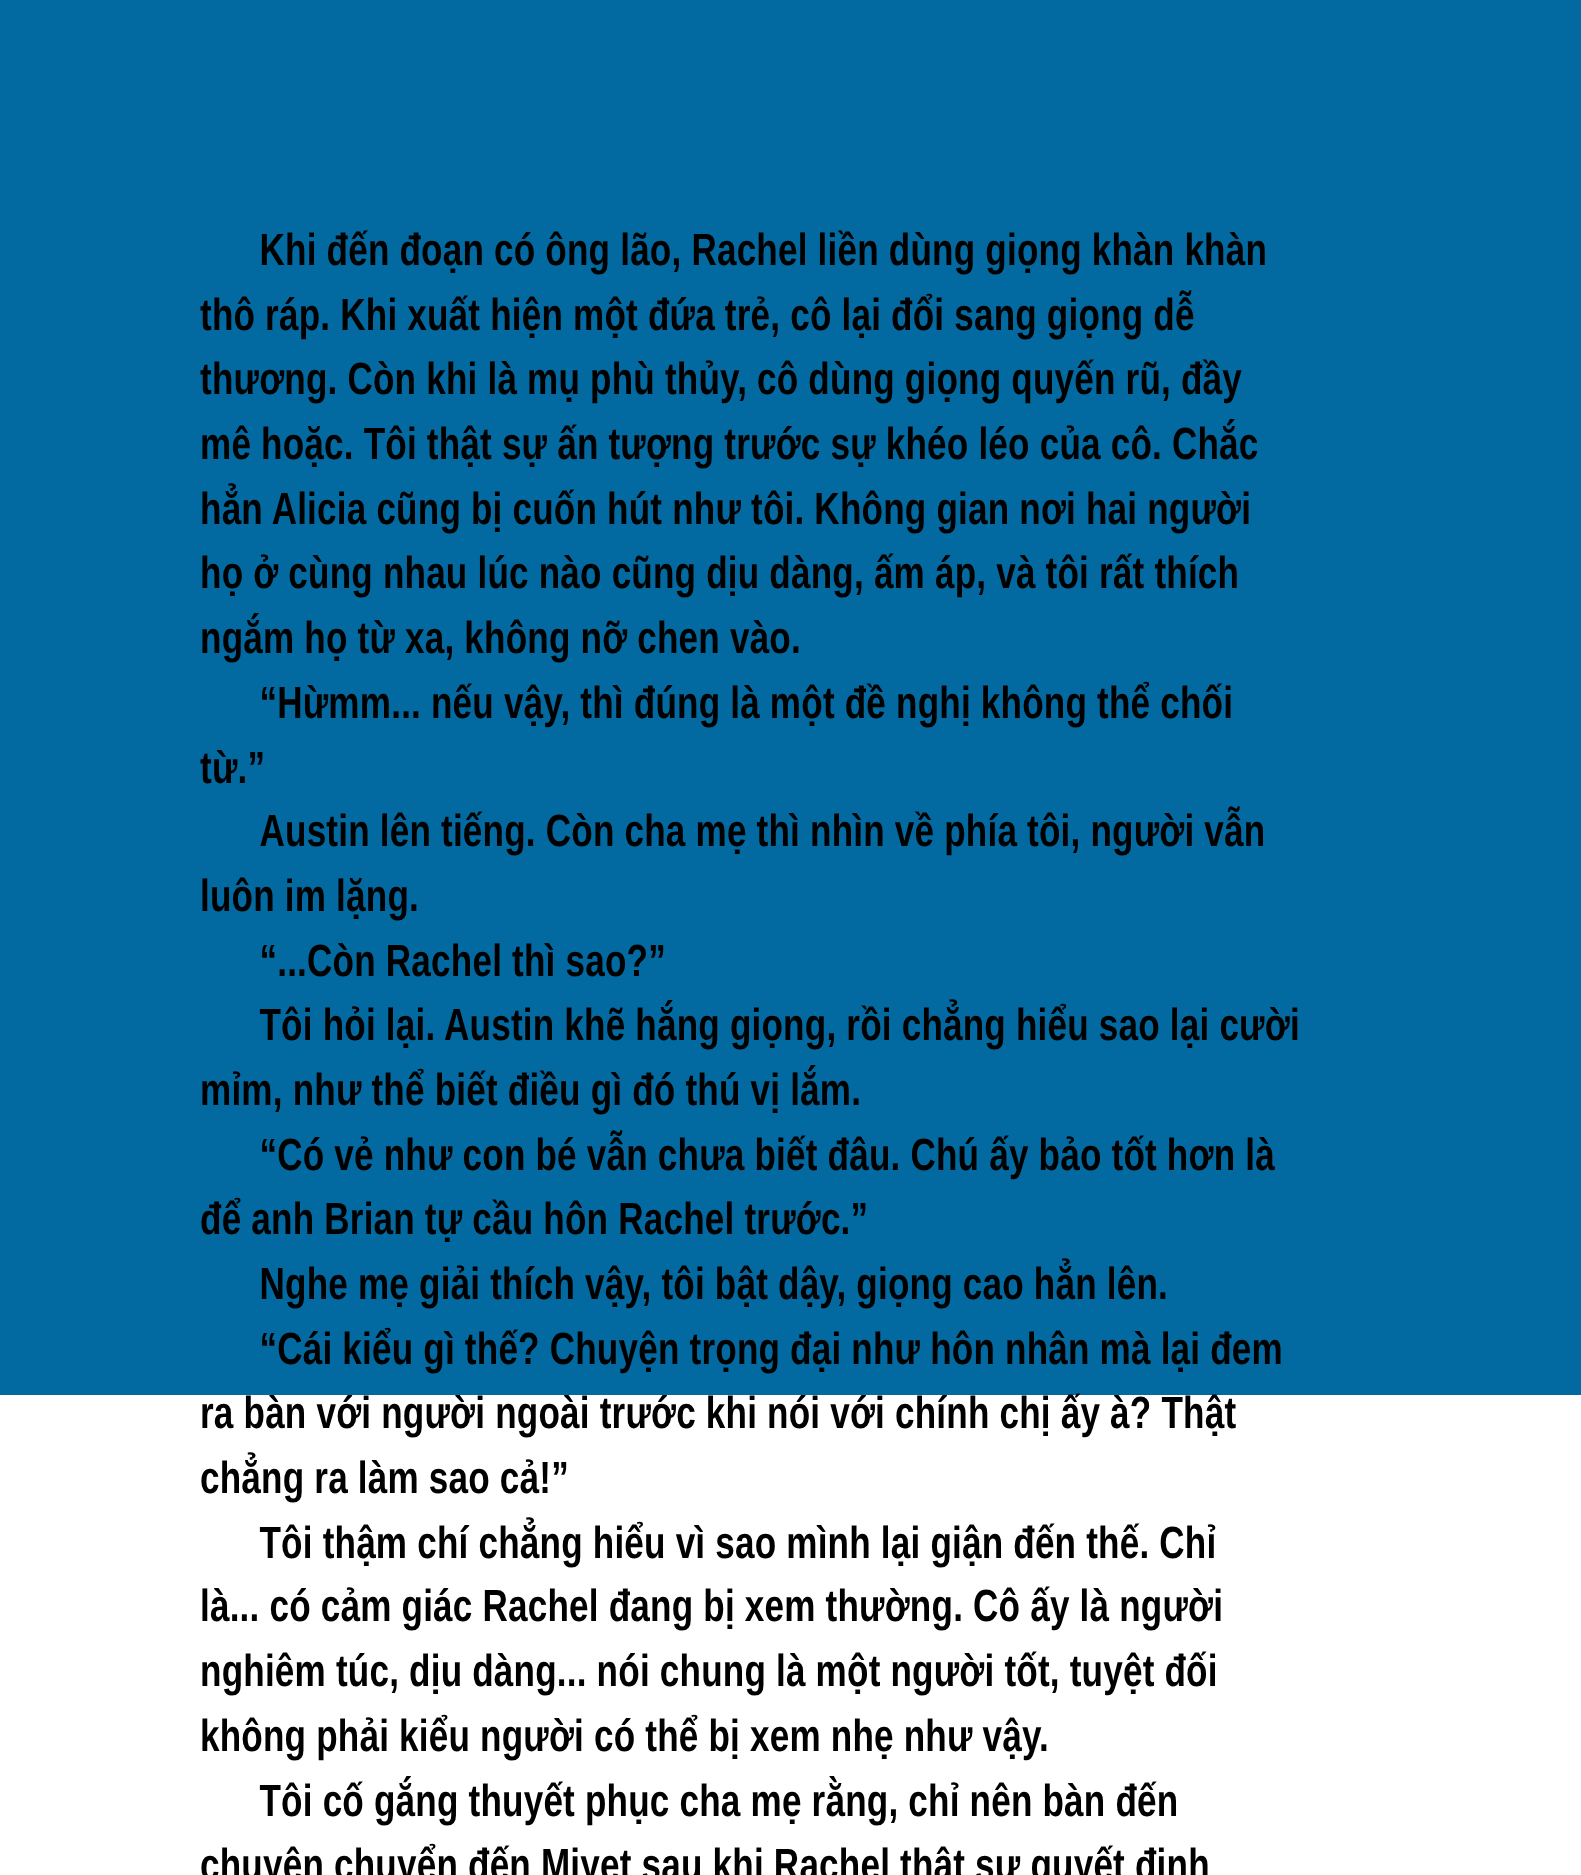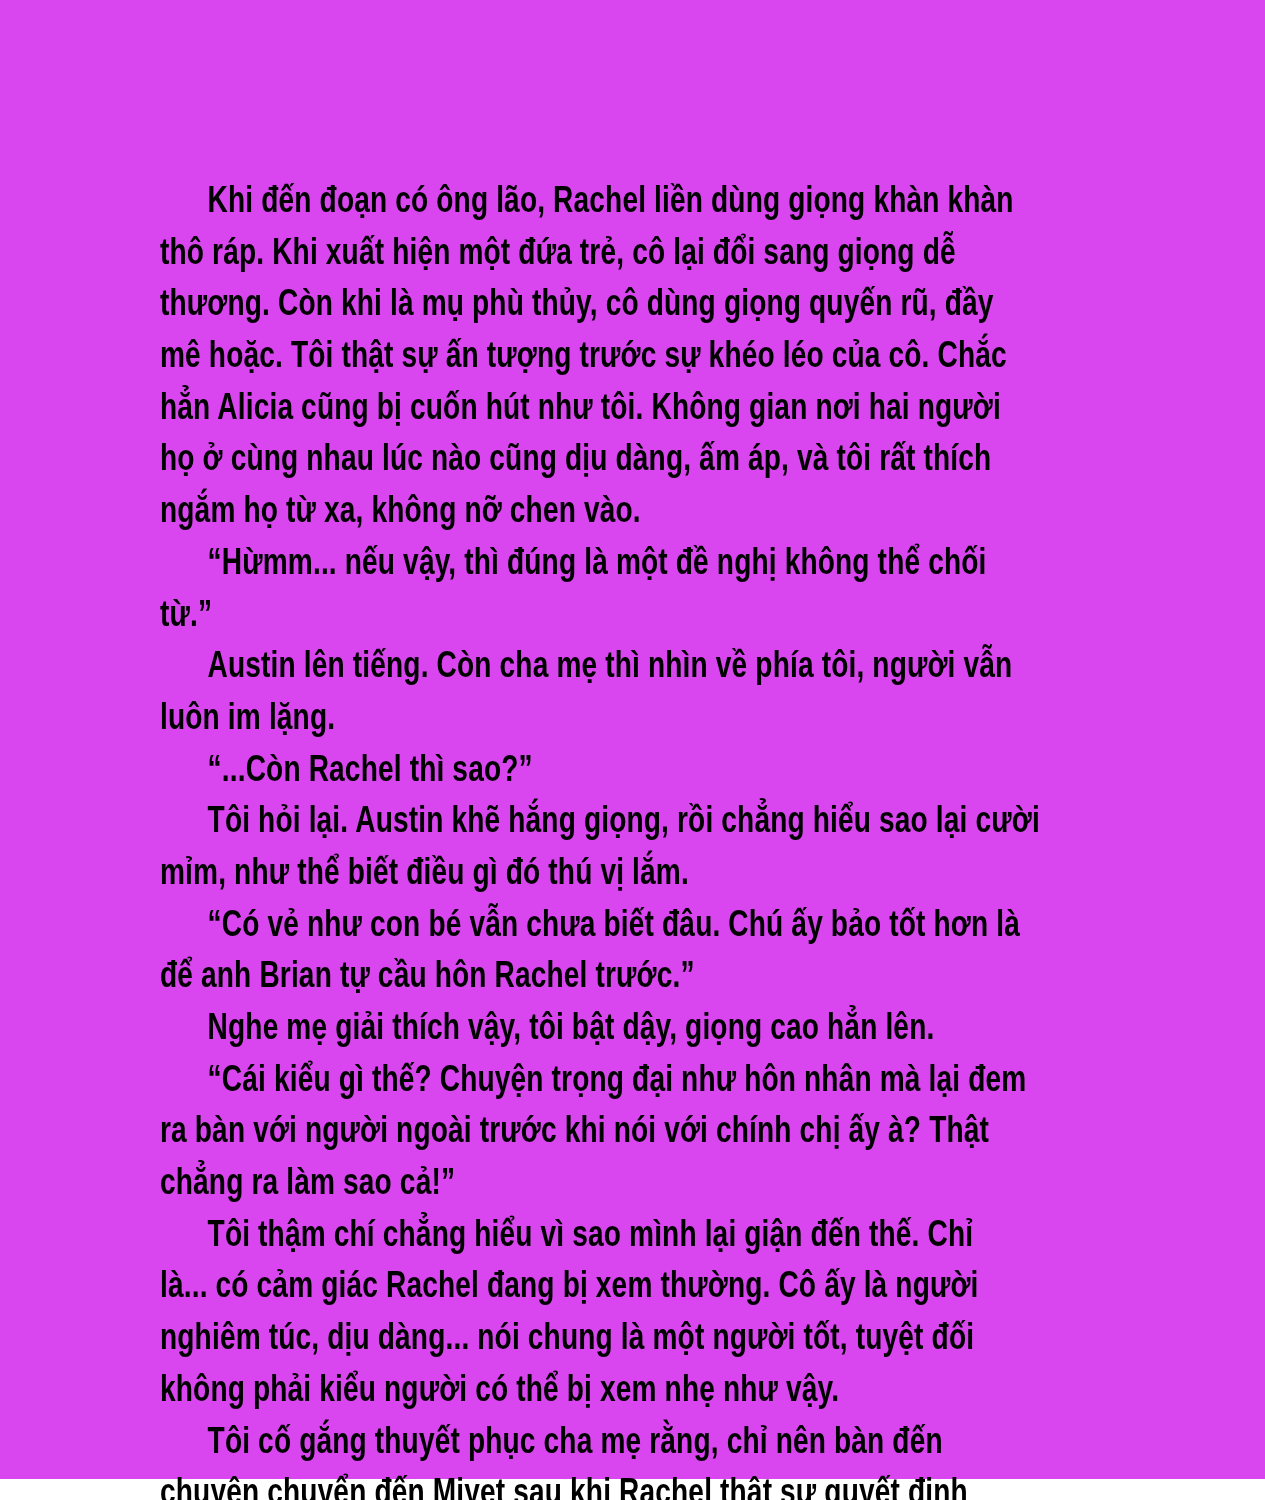--- a/index.html
+++ b/index.html
@@ -11,22 +11,22 @@
       width: 1265px;
       height: 1500px;
       overflow: hidden;
       position: relative;
     }
     .page {
       position: absolute;
       left: 0;
       top: 0;
       width: 1265px;
-      height: 1479px;
-      background: #d946ef;
+      height: 1116px;
+      background: #0369a1;
     }
     .text-block {
       position: absolute;
       left: 160px;
       top: 174px;
       width: 1000px;
     }
     .line {
       display: block;
       height: 51.7px;

